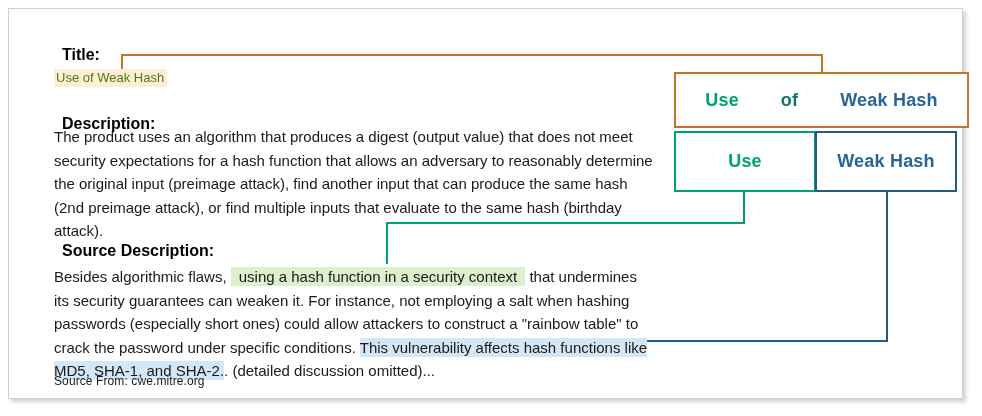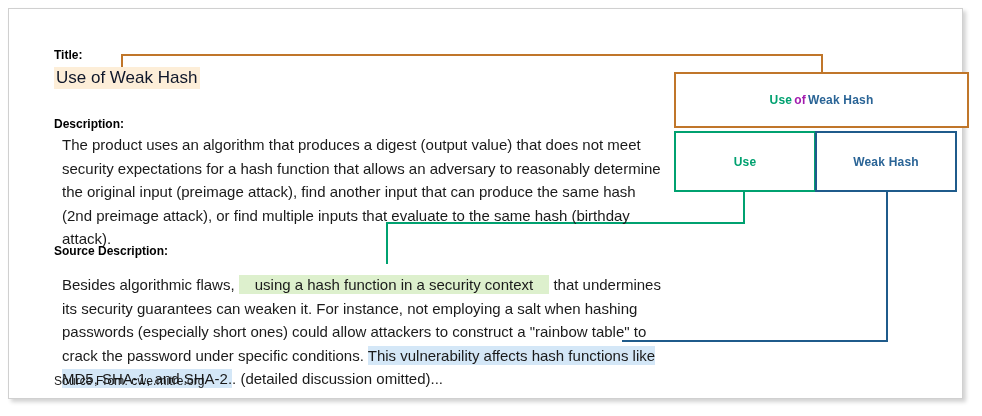--- a/index.html
+++ b/index.html
@@ -36,45 +36,45 @@
 
   
   .text-col {
     position: absolute;
     left: 45px;
     top: 36px;
     width: 600px;
   }
 
   .field-label {
-    font-size: 12px;
+    font-size: 16px;
     font-weight: bold;
     color: #000000;
     line-height: 20px;
-    margin: 0;
+    margin: 8px;
   }
 
   .body-text {
     font-size: 15px;
     color: #1a1a1a;
     line-height: 23.5px;
-    margin: 8px;
+    margin: 0;
   }
 
   .title-value {
-    font-size: 17px;
-    color: #0f172a;
+    font-size: 13px;
+    color: #4d7c0f;
     line-height: 21px;
     display: inline;
     background: #fdeed8;
     padding: 1px 3px 2px 2px;
     margin: 0;
   }
 
-  .hl-green  { background: #ddf0cd; padding: 1px 16px; }
+  .hl-green  { background: #ddf0cd; padding: 1px 8px; }
   .hl-blue   { background: #d4e7f7; padding: 1px 0; }
 
   .block-title     { position: absolute; left: 0;  top: 0;   }
   .block-titleval  { position: absolute; left: 0;  top: 22px; }
   .block-desc-lbl  { position: absolute; left: 0;  top: 69px; }
   .block-desc      { position: absolute; left: 0;  top: 80px; width: 600px; }
   .block-ext-lbl   { position: absolute; left: 0;  top: 196px; }
   .block-ext       { position: absolute; left: 0;  top: 220px; width: 600px; }
 
   .source-line {
@@ -87,23 +87,24 @@
   }
 
   
   .box {
     position: absolute;
     box-sizing: border-box;
     background: #ffffff;
     display: flex;
     align-items: center;
     justify-content: center;
-    font-size: 12px;
+    font-size: 18px;
     font-weight: bold;
     letter-spacing: 0.2px;
+    gap: 40px;
   }
 
   .box-root {
     left: 665px;
     top: 63px;
     width: 295px;
     height: 56px;
     border: 2px solid #c0762a;
   }
 
@@ -119,21 +120,21 @@
   .box-weak {
     left: 806px;
     top: 122px;
     width: 142px;
     height: 61px;
     border: 2px solid #1f5b8b;
     color: #2a6496;
   }
 
   .tok-use  { color: #00a170; }
-  .tok-of   { color: #a21caf; }
+  .tok-of   { color: #0f766e; }
   .tok-weak { color: #2a6496; }
   .box-root .tok { margin: 0 1px; }
 
   
   .conn {
     position: absolute;
     box-sizing: border-box;
   }
 
   

